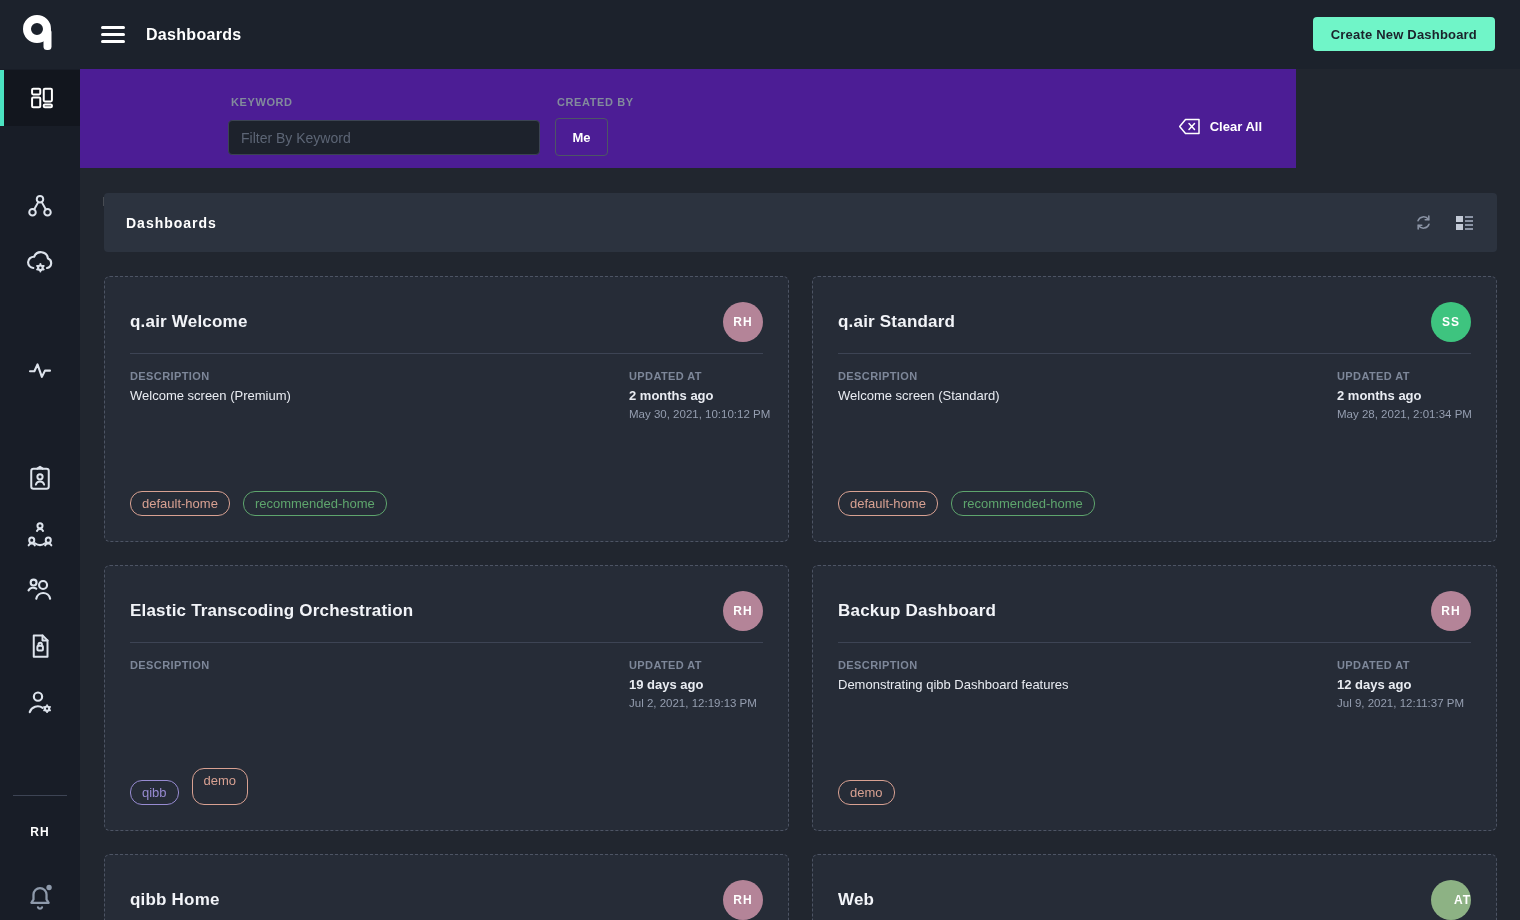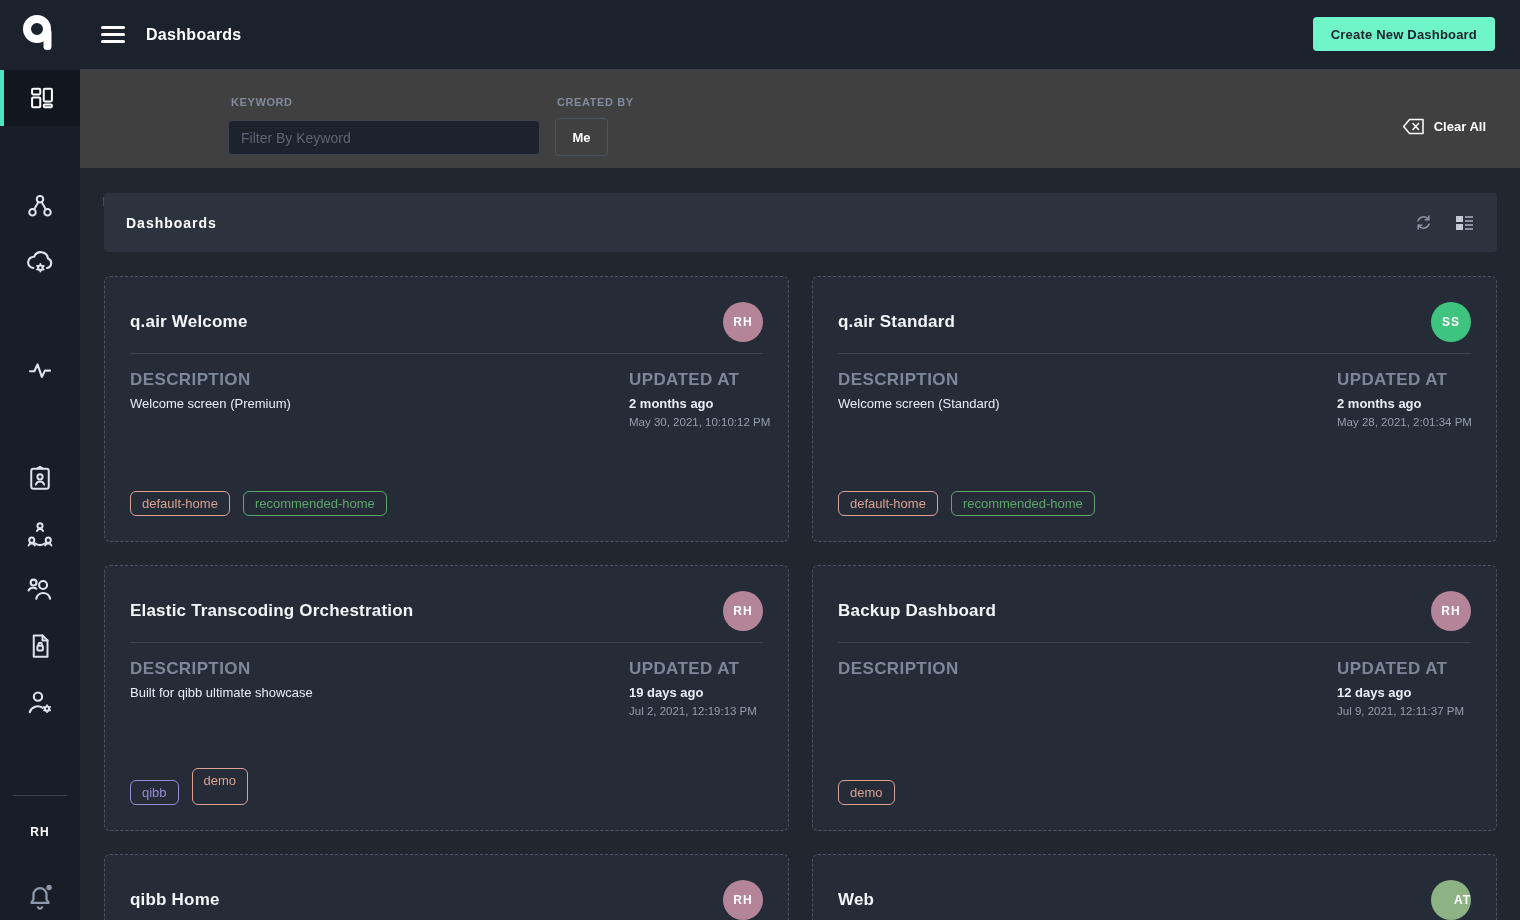--- a/index.html
+++ b/index.html
@@ -38,22 +38,22 @@
   }
   .nav-item svg { display:block; }
   .side-divider { position:absolute; left:13px; top:726px; width:54px; height:1px; background:#3d4454; }
   .side-avatar {
     position:absolute; left:21px; top:744px; width:38px; height:38px; border-radius:50%;
     display:flex; align-items:center; justify-content:center;
     color:#fff; font-size:12px; font-weight:bold; letter-spacing:1px; cursor:pointer;
   }
   
   .filterbar {
-    position:absolute; left:80px; top:69px; width:1440px; height:99px;
-    background:#404040;
+    position:absolute; left:80px; top:69px; width:1216px; height:99px;
+    background:#4c1d95;
   }
   .filter-label { position:absolute; left:23px; top:125px; font-size:13px; font-weight:bold; color:#ffffff; letter-spacing:1.5px; }
   .field-label { position:absolute; font-size:11px; font-weight:bold; color:#828b9c; letter-spacing:0.6px; }
   .kw-label { left:151px; top:27px; }
   .keyword-input {
     position:absolute; left:148px; top:51px; width:312px; height:35px;
     background:#1d222c; border:1px solid #3b4352; border-radius:4px;
     color:#dfe4ec; font-family:inherit; font-size:14px; padding:0 12px;
   }
   .keyword-input::placeholder { color:#5c6575; }
@@ -93,26 +93,26 @@
   .card-title { font-size:17px; font-weight:bold; color:#f2f4f8; letter-spacing:0.2px; }
   .card-avatar {
     width:40px; height:40px; border-radius:50%; flex:none;
     display:flex; align-items:center; justify-content:center;
     color:#fff; font-size:12px; font-weight:bold; letter-spacing:1px;
   }
   .card-divider { height:1px; background:#3d4454; margin:11px 0 16px; }
   .card-info { display:flex; }
   .info-left { flex:1; padding-right:20px; }
   .info-right { width:134px; flex:none; }
-  .info-label { font-size:17px; font-weight:bold; color:#7d8799; letter-spacing:0.4px; margin-bottom:6px; }
+  .info-label { font-size:11px; font-weight:bold; color:#7d8799; letter-spacing:0.4px; margin-bottom:6px; }
   .card-desc { font-size:13px; color:#e9ecf2; }
   .updated-rel { font-size:13px; font-weight:bold; color:#e9ecf2; margin-bottom:5px; }
   .updated-date { font-size:11.5px; color:#959eb0; white-space:nowrap; }
   .card-tags { margin-top:auto; display:flex; gap:13px; }
-  .tag { border:1px solid; border-radius:6px; padding:3px 11px; font-size:13px; line-height:17px; }
+  .tag { border:1px solid; border-radius:12px; padding:3px 11px; font-size:13px; line-height:17px; }
 </style>
 </head>
 <body>
 
 <header class="topbar">
   <div class="logo-box">
     <svg width="42" height="46" viewBox="0 0 42 46">
       <circle cx="18" cy="17" r="10" fill="none" stroke="#ffffff" stroke-width="8"></circle>
       <rect x="24.5" y="17" width="8" height="21" rx="3.5" fill="#ffffff"></rect>
     </svg>
@@ -324,21 +324,20 @@
     <div class="card-head">
       <h2 class="card-title">Elastic Transcoding Orchestration</h2>
       <div class="card-avatar" style="background: rgb(180, 132, 152);">
         <span>RH</span>
       </div>
     </div>
     <div class="card-divider"></div>
     <div class="card-info">
       <div class="info-left">
         <div class="info-label">DESCRIPTION</div>
-        <div class="card-desc">Built for qibb ultimate showcase</div>
       </div>
       <div class="info-right">
         <div class="info-label">UPDATED AT</div>
         <div class="updated-rel">19 days ago</div>
         <div class="updated-date">Jul 2, 2021, 12:19:13 PM</div>
       </div>
     </div>
     <div class="card-tags">
           <span class="tag" style="color: rgb(151, 139, 209); border-color: rgb(151, 139, 209); margin-top: 12px;">qibb</span>
           <span class="tag" style="color: rgb(216, 161, 146); border-color: rgb(216, 161, 146);">demo</span>
@@ -349,20 +348,21 @@
     <div class="card-head">
       <h2 class="card-title">Backup Dashboard</h2>
       <div class="card-avatar" style="background: rgb(180, 132, 152);">
         <span>RH</span>
       </div>
     </div>
     <div class="card-divider"></div>
     <div class="card-info">
       <div class="info-left">
         <div class="info-label">DESCRIPTION</div>
+        <div class="card-desc">Demonstrating qibb Dashboard features</div>
       </div>
       <div class="info-right">
         <div class="info-label">UPDATED AT</div>
         <div class="updated-rel">12 days ago</div>
         <div class="updated-date">Jul 9, 2021, 12:11:37 PM</div>
       </div>
     </div>
     <div class="card-tags">
           <span class="tag" style="color: rgb(216, 161, 146); border-color: rgb(216, 161, 146);">demo</span>
         </div>

